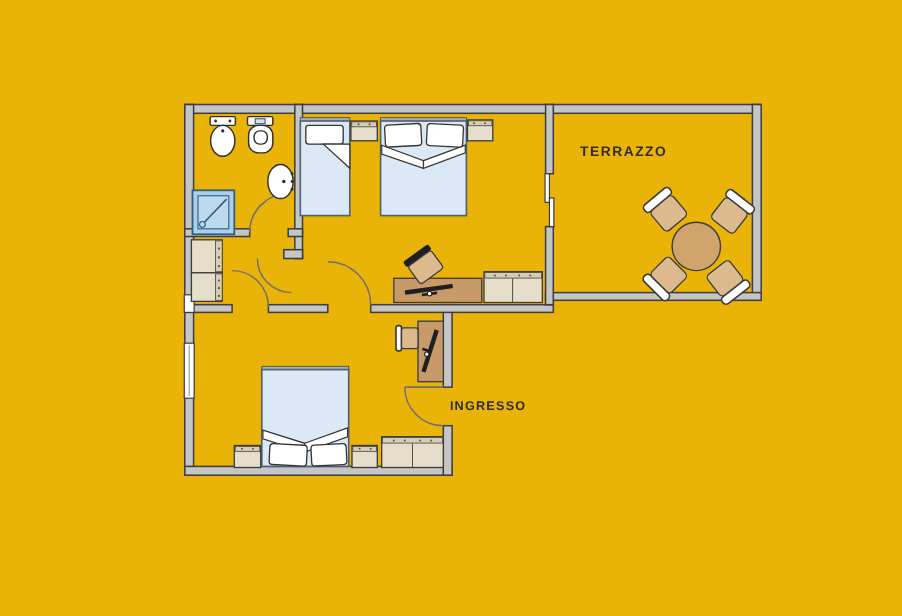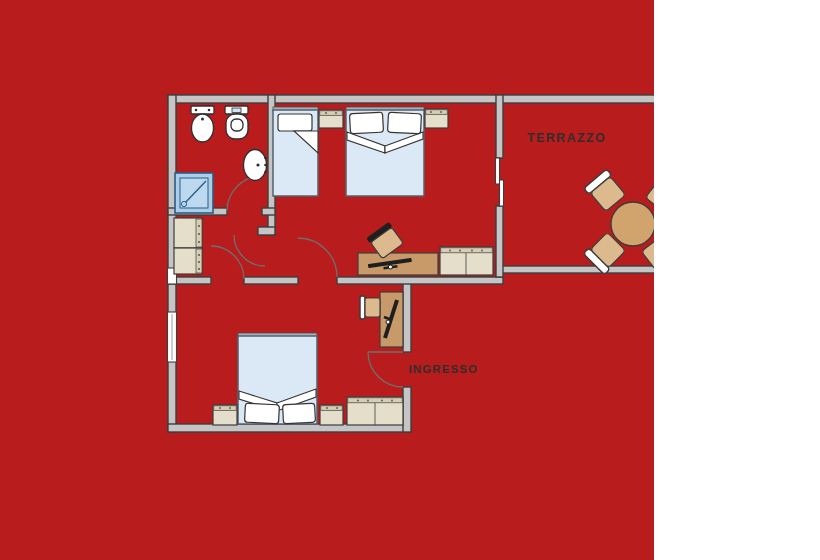--- a/index.html
+++ b/index.html
@@ -1,16 +1,16 @@
 <!DOCTYPE html>
 <html style="--wall-fill: #c5c5c5; --wall-stroke: #3e3e3e; --arc: #6f6f6f; --bed-fill: #dbe9f6; --bed-stroke: #53616f; --headboard: #a5b2bc; --beige: #e5decb; --beige-dark: #d6cdb3; --wood: #c89a6a; --tan: #dcba8e; --table: #d2a46d; --shower-fill: #abcee9; --shower-inner: #bdd9ef; --shower-stroke: #2d5c86; --glass: #cfe3f2; --laptop: #1f1f1f; --label: #2e2e2e;"><head>
 <meta charset="utf-8">
 <style>
   html,body { margin:0; padding:0; background:#ffffff; }
-  .stage { position:relative; width:654px; height:560px; background:#b91c1c; overflow:hidden;
+  .stage { position:relative; width:820px; height:560px; background:#eab308; overflow:hidden;
            font-family:"Liberation Sans", sans-serif; }
   svg { position:absolute; left:0; top:0; }
 
   .wall        { fill:var(--wall-fill); stroke:var(--wall-stroke); stroke-width:1.4; }
   .window      { fill:#ffffff; stroke:var(--wall-stroke); stroke-width:1.1; }
   .win-line    { stroke:#9a9a9a; stroke-width:1; }
   .arc         { fill:none; stroke:var(--arc); stroke-width:1.3; }
   .leaf        { stroke:var(--arc); stroke-width:1.6; }
   .bed         { fill:var(--bed-fill); stroke:var(--bed-stroke); stroke-width:1.5; }
   .hb          { fill:var(--headboard); stroke:#4a4a4a; stroke-width:0.8; }

